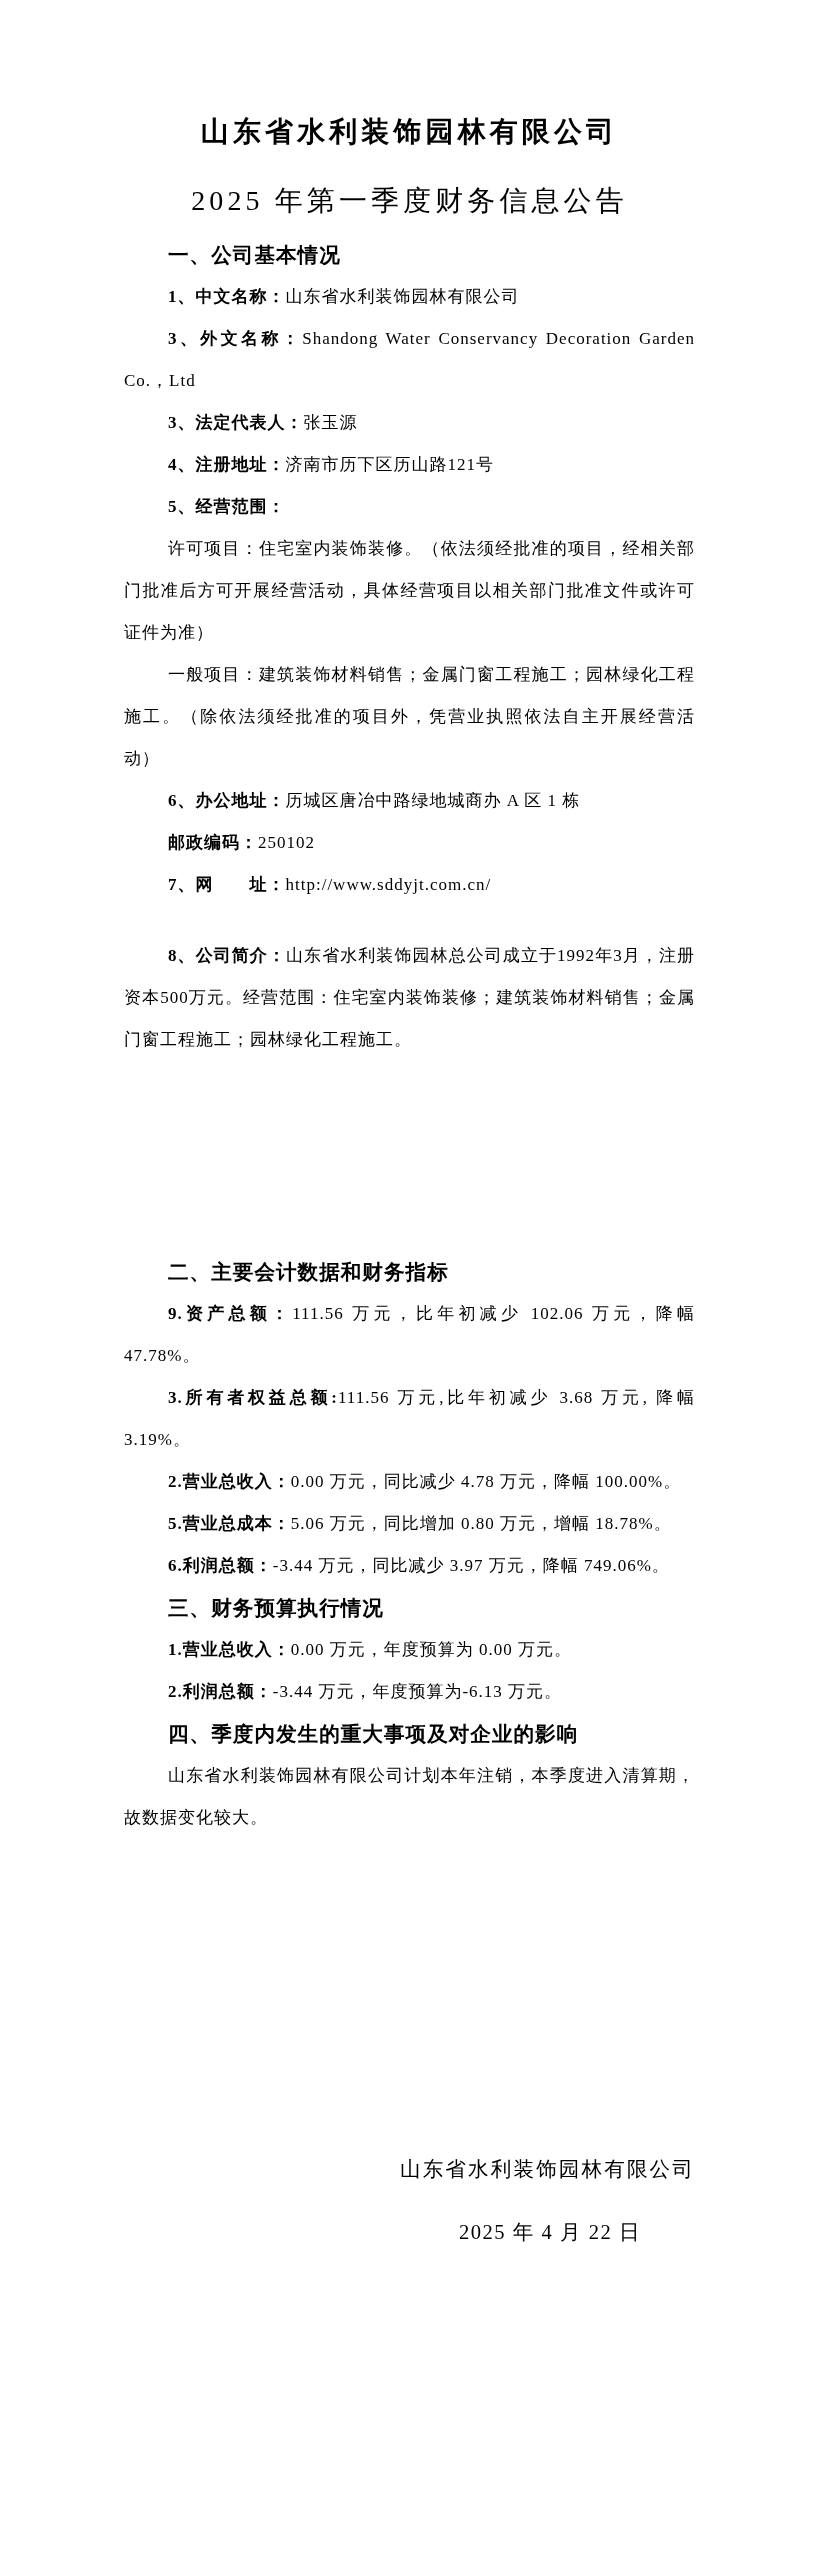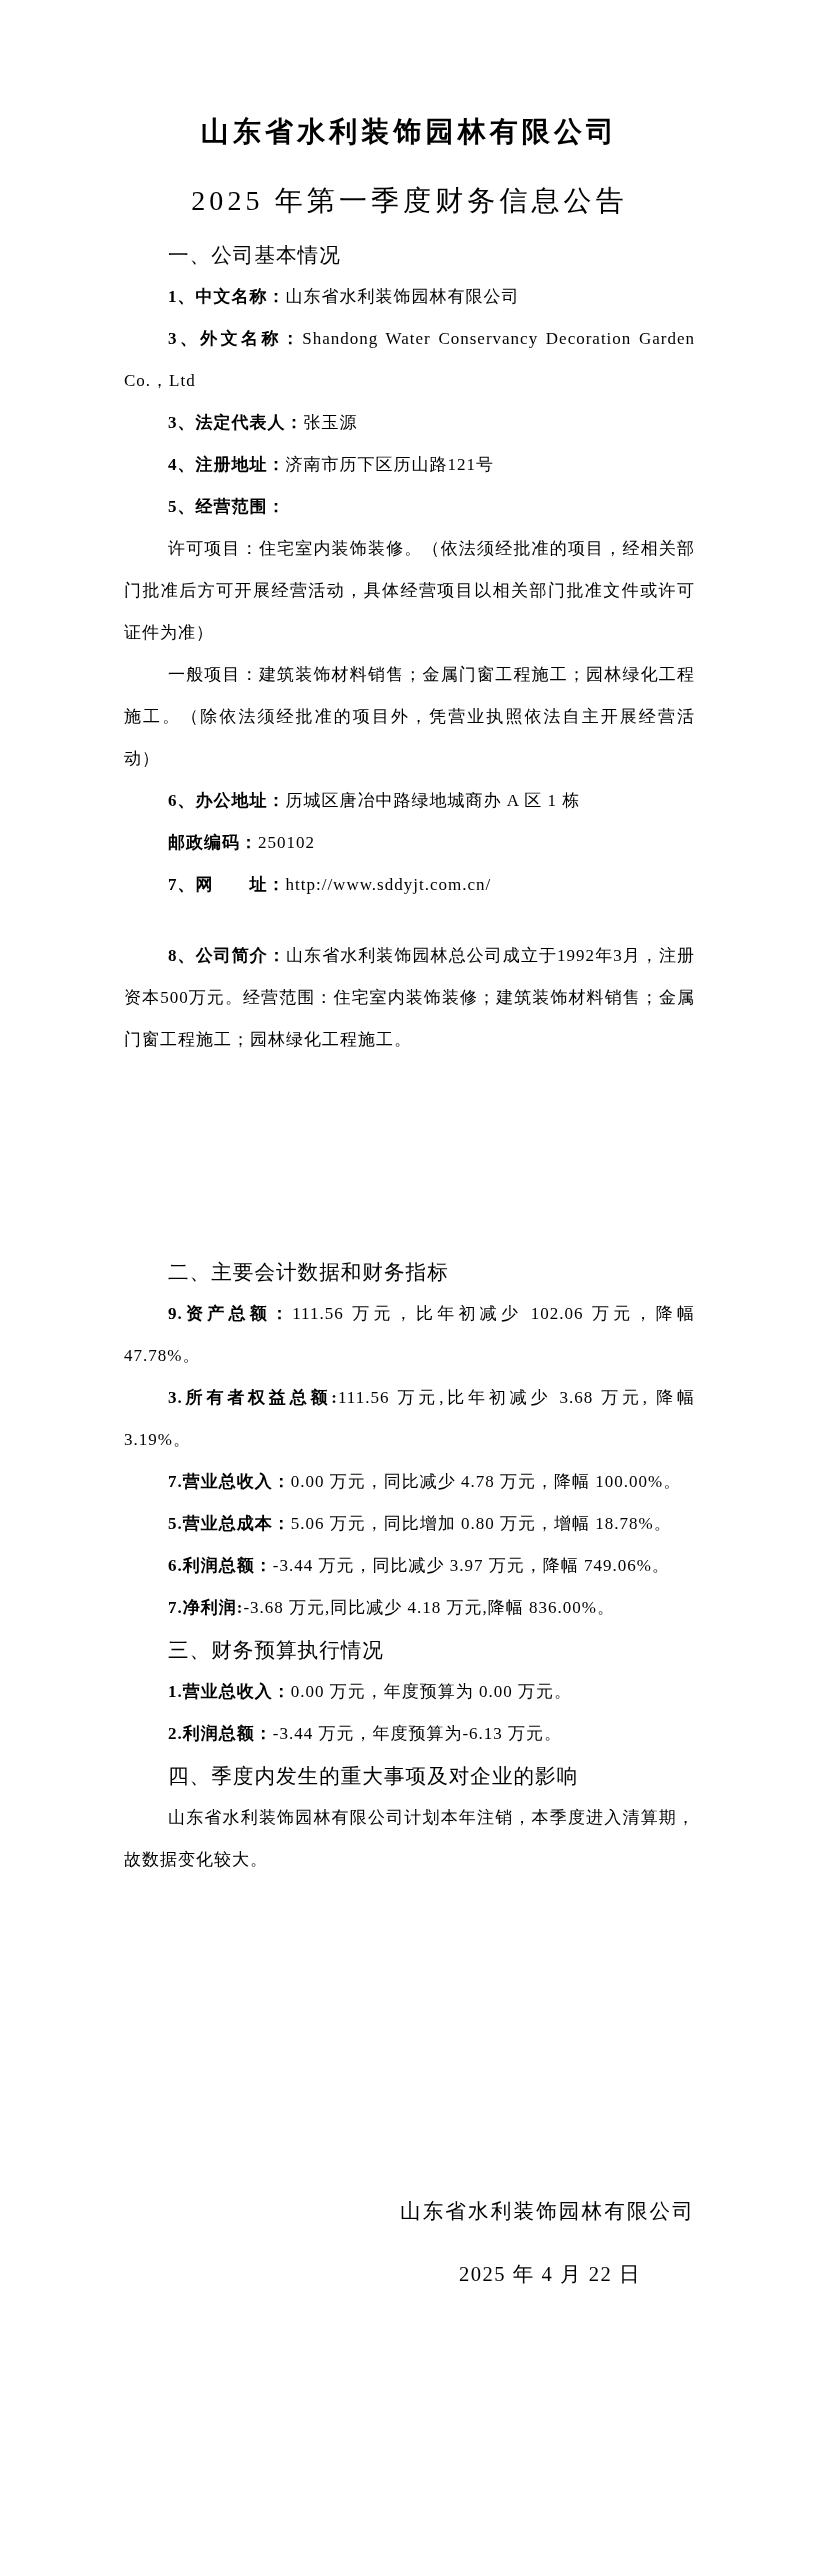--- a/index.html
+++ b/index.html
@@ -31,21 +31,21 @@
   .title2 {
     font-size: 28px;
     font-weight: 400;
     text-align: center;
     letter-spacing: 4.1px;
     line-height: 41px;
     margin: 28px 0 0 0;
   }
   .sec-heading {
     font-size: 20.6px;
-    font-weight: 400;
+    font-weight: 700;
     letter-spacing: 1px;
     line-height: 42px;
     text-indent: 44px;
     margin: 0;
   }
   .sec-heading.s1 { margin-top: 13.4px; }
   .sec-heading.s2 { margin-top: 190px; }
   p.line {
     font-size: 17px;
     line-height: 42px;
@@ -107,27 +107,26 @@
 
   <p class="line intro"><span class="lbl">8、公司简介：</span><span class="val">山东省水利装饰园林总公司成立于1992年3月，注册资本500万元。经营范围：住宅室内装饰装修；建筑装饰材料销售；金属门窗工程施工；园林绿化工程施工。</span></p>
 
   <p class="sec-heading s2">二、主要会计数据和财务指标</p>
 
   <p class="line"><span class="lbl">9.资产总额：</span><span class="val">111.56 万元，比年初减少 102.06 万元，降幅 47.78%。</span></p>
 
 
   <p class="line"><span class="lbl">3.所有者权益总额:</span><span class="val">111.56 万元,比年初减少 3.68 万元, 降幅 3.19%。</span></p>
 
-  <p class="line"><span class="lbl">7.营业总收入：</span><span class="val">0.00 万元，同比减少 4.78 万元，降幅 100.00%。</span></p>
+  <p class="line"><span class="lbl">2.营业总收入：</span><span class="val">0.00 万元，同比减少 4.78 万元，降幅 100.00%。</span></p>
 
   <p class="line"><span class="lbl">5.营业总成本：</span><span class="val">5.06 万元，同比增加 0.80 万元，增幅 18.78%。</span></p>
 
   <p class="line"><span class="lbl">6.利润总额：</span><span class="val">-3.44 万元，同比减少 3.97 万元，降幅 749.06%。</span></p>
 
-  <p class="line"><span class="lbl">7.净利润:</span><span class="val">-3.68 万元,同比减少 4.18 万元,降幅 836.00%。</span></p>
 
   <p class="sec-heading">三、财务预算执行情况</p>
 
   <p class="line"><span class="lbl">1.营业总收入：</span><span class="val">0.00 万元，年度预算为 0.00 万元。</span></p>
 
   <p class="line"><span class="lbl">2.利润总额：</span><span class="val">-3.44 万元，年度预算为-6.13 万元。</span></p>
 
   <p class="sec-heading">四、季度内发生的重大事项及对企业的影响</p>
 
   <p class="line">山东省水利装饰园林有限公司计划本年注销，本季度进入清算期，故数据变化较大。</p>

